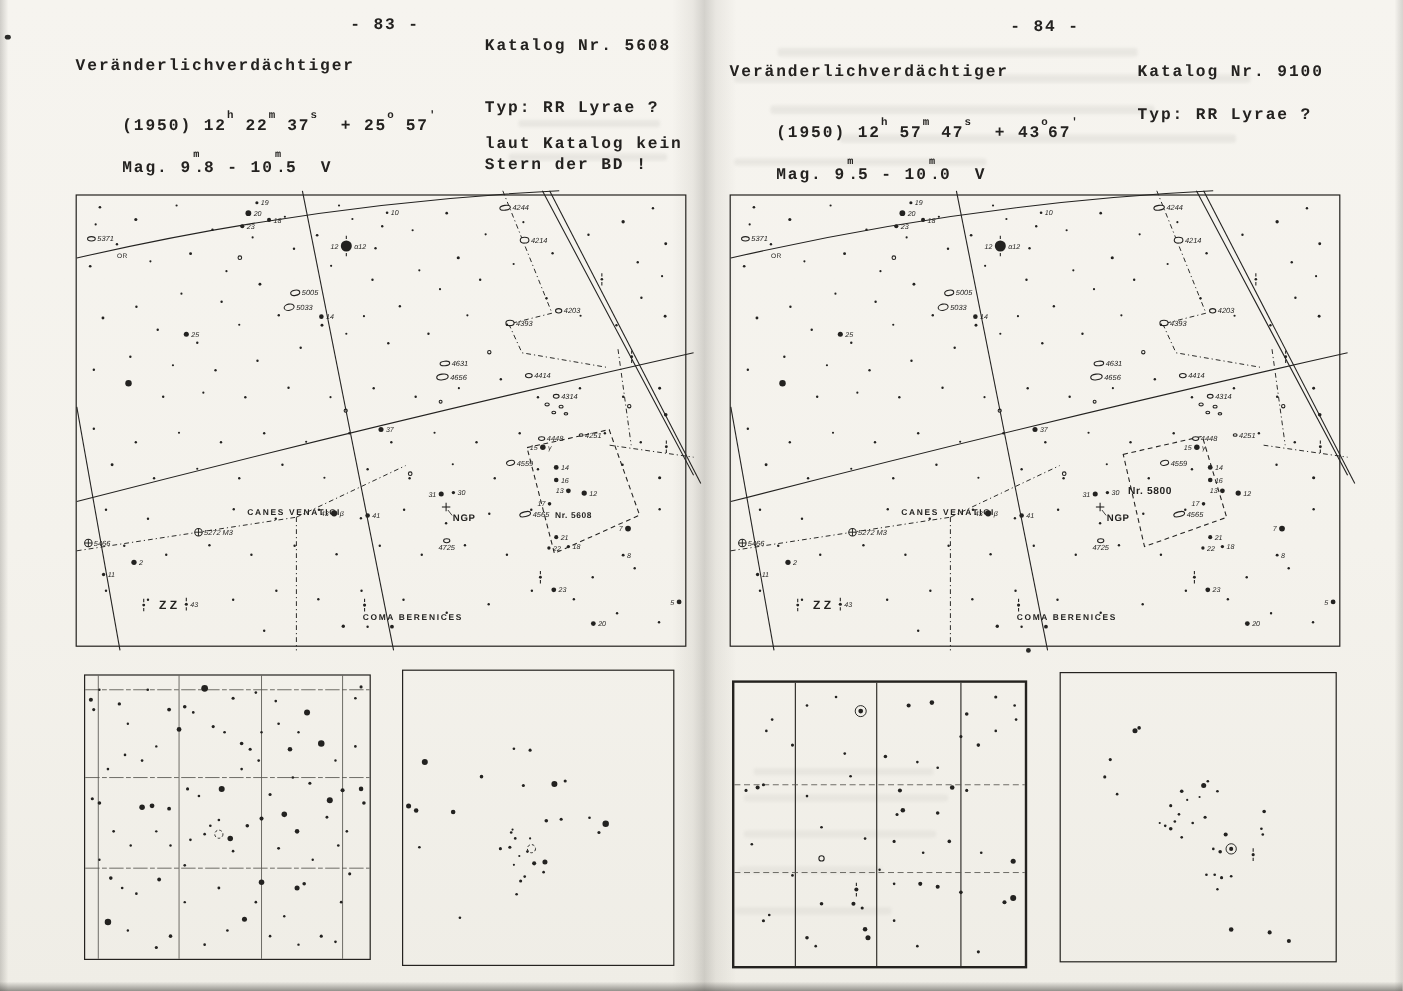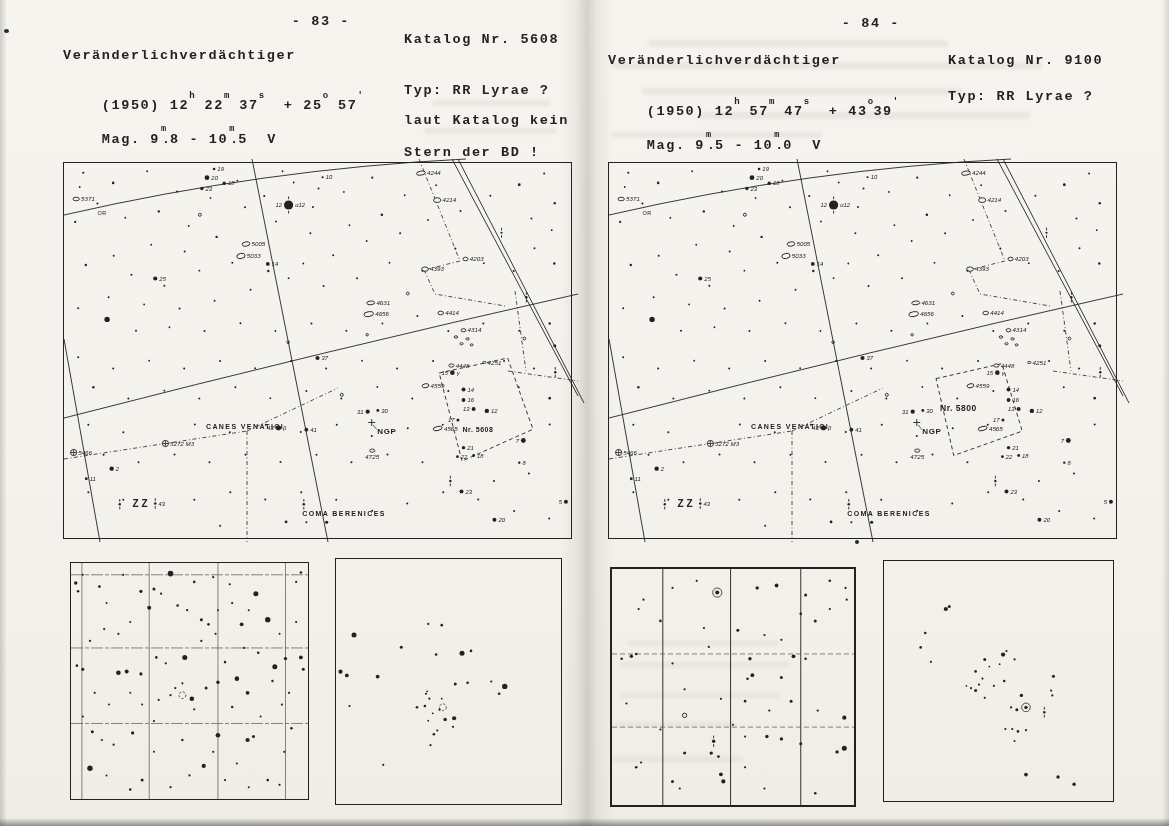--- a/index.html
+++ b/index.html
@@ -58,21 +58,21 @@
 
   <div class="hdr" style="left:63px;top:81px">
     <span>(1950) </span><span>12</span><sup class="u">h</sup><span> 22</span><sup class="u">m</sup><span> 37</span><sup class="u">s</sup><span>  + </span><span>25</span><sup class="u">o</sup><span> 57</span><sup class="u">'</sup>
   </div>
   <div class="hdr" style="left:404px;top:83px">Typ: RR Lyrae ?</div>
 
   <div class="hdr" style="left:63px;top:116px">
     <span>Mag. </span><span>9</span><span class="mstack"><span class="mm">m</span><span class="md">.</span></span><span>8</span><span> - </span><span>10</span><span class="mstack"><span class="mm">m</span><span class="md">.</span></span><span>5</span><span>  V</span>
   </div>
   <div class="hdr" style="left:404px;top:113px">laut Katalog kein</div>
-  <div class="hdr" style="left:404px;top:145px">Stern der BD !</div>
+  <div class="hdr" style="left:404px;top:131px">Stern der BD !</div>
 
   <div class="chart" style="left:63px;top:162px;width:507px;height:375px">
     <svg id="svgMain0" viewBox="0 0 507 375" preserveAspectRatio="none">
         <path d="M0,52 Q200,6 402,-4" fill="none" stroke="#232220" stroke-width="0.9"></path>
         <path d="M0,255 Q264,187 514,131" fill="none" stroke="#232220" stroke-width="0.9"></path>
         <path d="M188,-4 L264,379" fill="none" stroke="#232220" stroke-width="0.9"></path>
         <path d="M0,176 L36,379" fill="none" stroke="#232220" stroke-width="0.9"></path>
         <path d="M388,-4 L514,233" fill="none" stroke="#232220" stroke-width="0.9"></path>
         <path d="M394,-4 L520,240" fill="none" stroke="#232220" stroke-width="0.9"></path>
         <path d="M0,296 L183,268" fill="none" stroke="#232220" stroke-width="0.8" stroke-dasharray="4 2.5 1 2.5"></path>
@@ -517,21 +517,21 @@
         <circle cx="106.875" cy="148.225" r="3.4" fill="none" stroke="#232220" stroke-width="0.8" stroke-dasharray="2.2 1.8"></circle>
       </svg>
   </div>
 
   <div class="hdr pn" style="left:790px;top:16px">- 84 -</div>
 
   <div class="hdr" style="left:608px;top:53px">Veränderlichverdächtiger</div>
   <div class="hdr" style="left:948px;top:53px">Katalog Nr. 9100</div>
 
   <div class="hdr" style="left:608px;top:87px">
-    <span>(1950) </span><span>12</span><sup class="u">h</sup><span> 57</span><sup class="u">m</sup><span> 47</span><sup class="u">s</sup><span>  + </span><span>43</span><sup class="u">o</sup><span>39</span><sup class="u">'</sup>
+    <span>(1950) </span><span>12</span><sup class="u">h</sup><span> 57</span><sup class="u">m</sup><span> 47</span><sup class="u">s</sup><span>  + </span><span>43</span><sup class="u">o</sup><span>67</span><sup class="u">'</sup>
   </div>
   <div class="hdr" style="left:948px;top:89px">Typ: RR Lyrae ?</div>
 
   <div class="hdr" style="left:608px;top:122px">
     <span>Mag. </span><span>9</span><span class="mstack"><span class="mm">m</span><span class="md">.</span></span><span>5</span><span> - </span><span>10</span><span class="mstack"><span class="mm">m</span><span class="md">.</span></span><span>0</span><span>  V</span>
   </div>
 
   <div class="chart" style="left:608px;top:162px;width:507px;height:375px">
     <svg id="svgMain1" viewBox="0 0 507 375" preserveAspectRatio="none">
         <path d="M0,52 Q200,6 402,-4" fill="none" stroke="#232220" stroke-width="0.9"></path>

